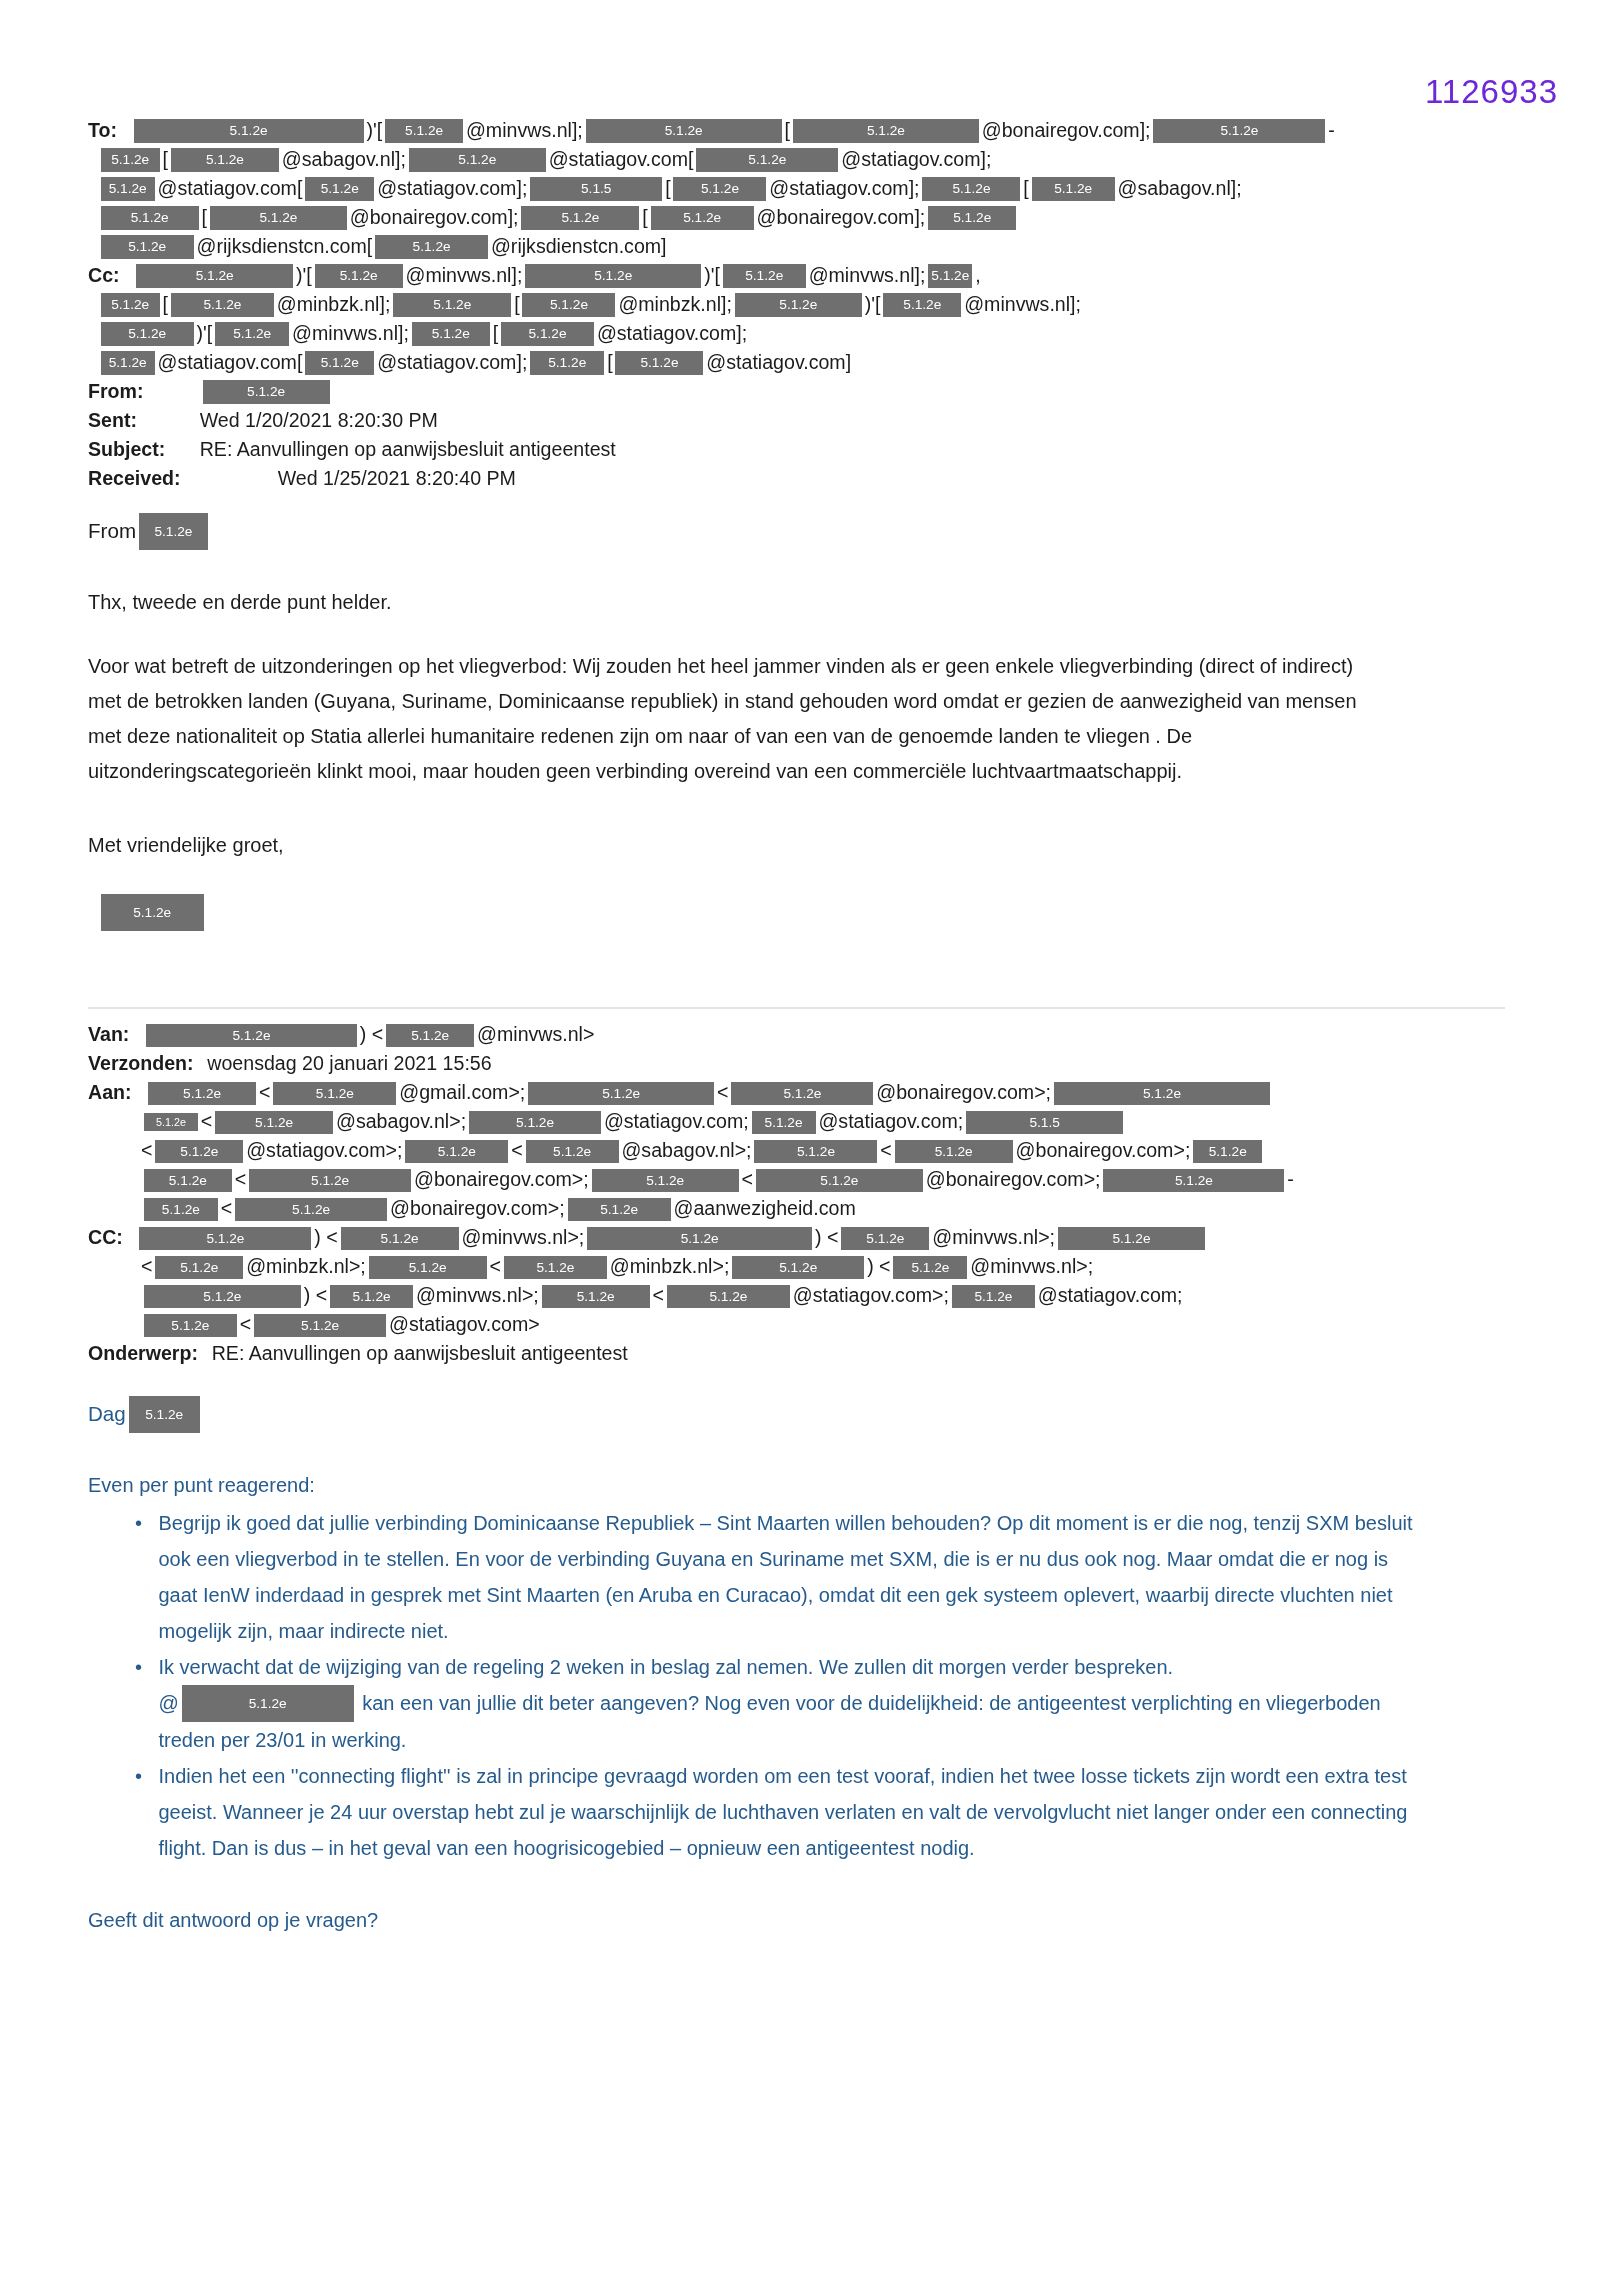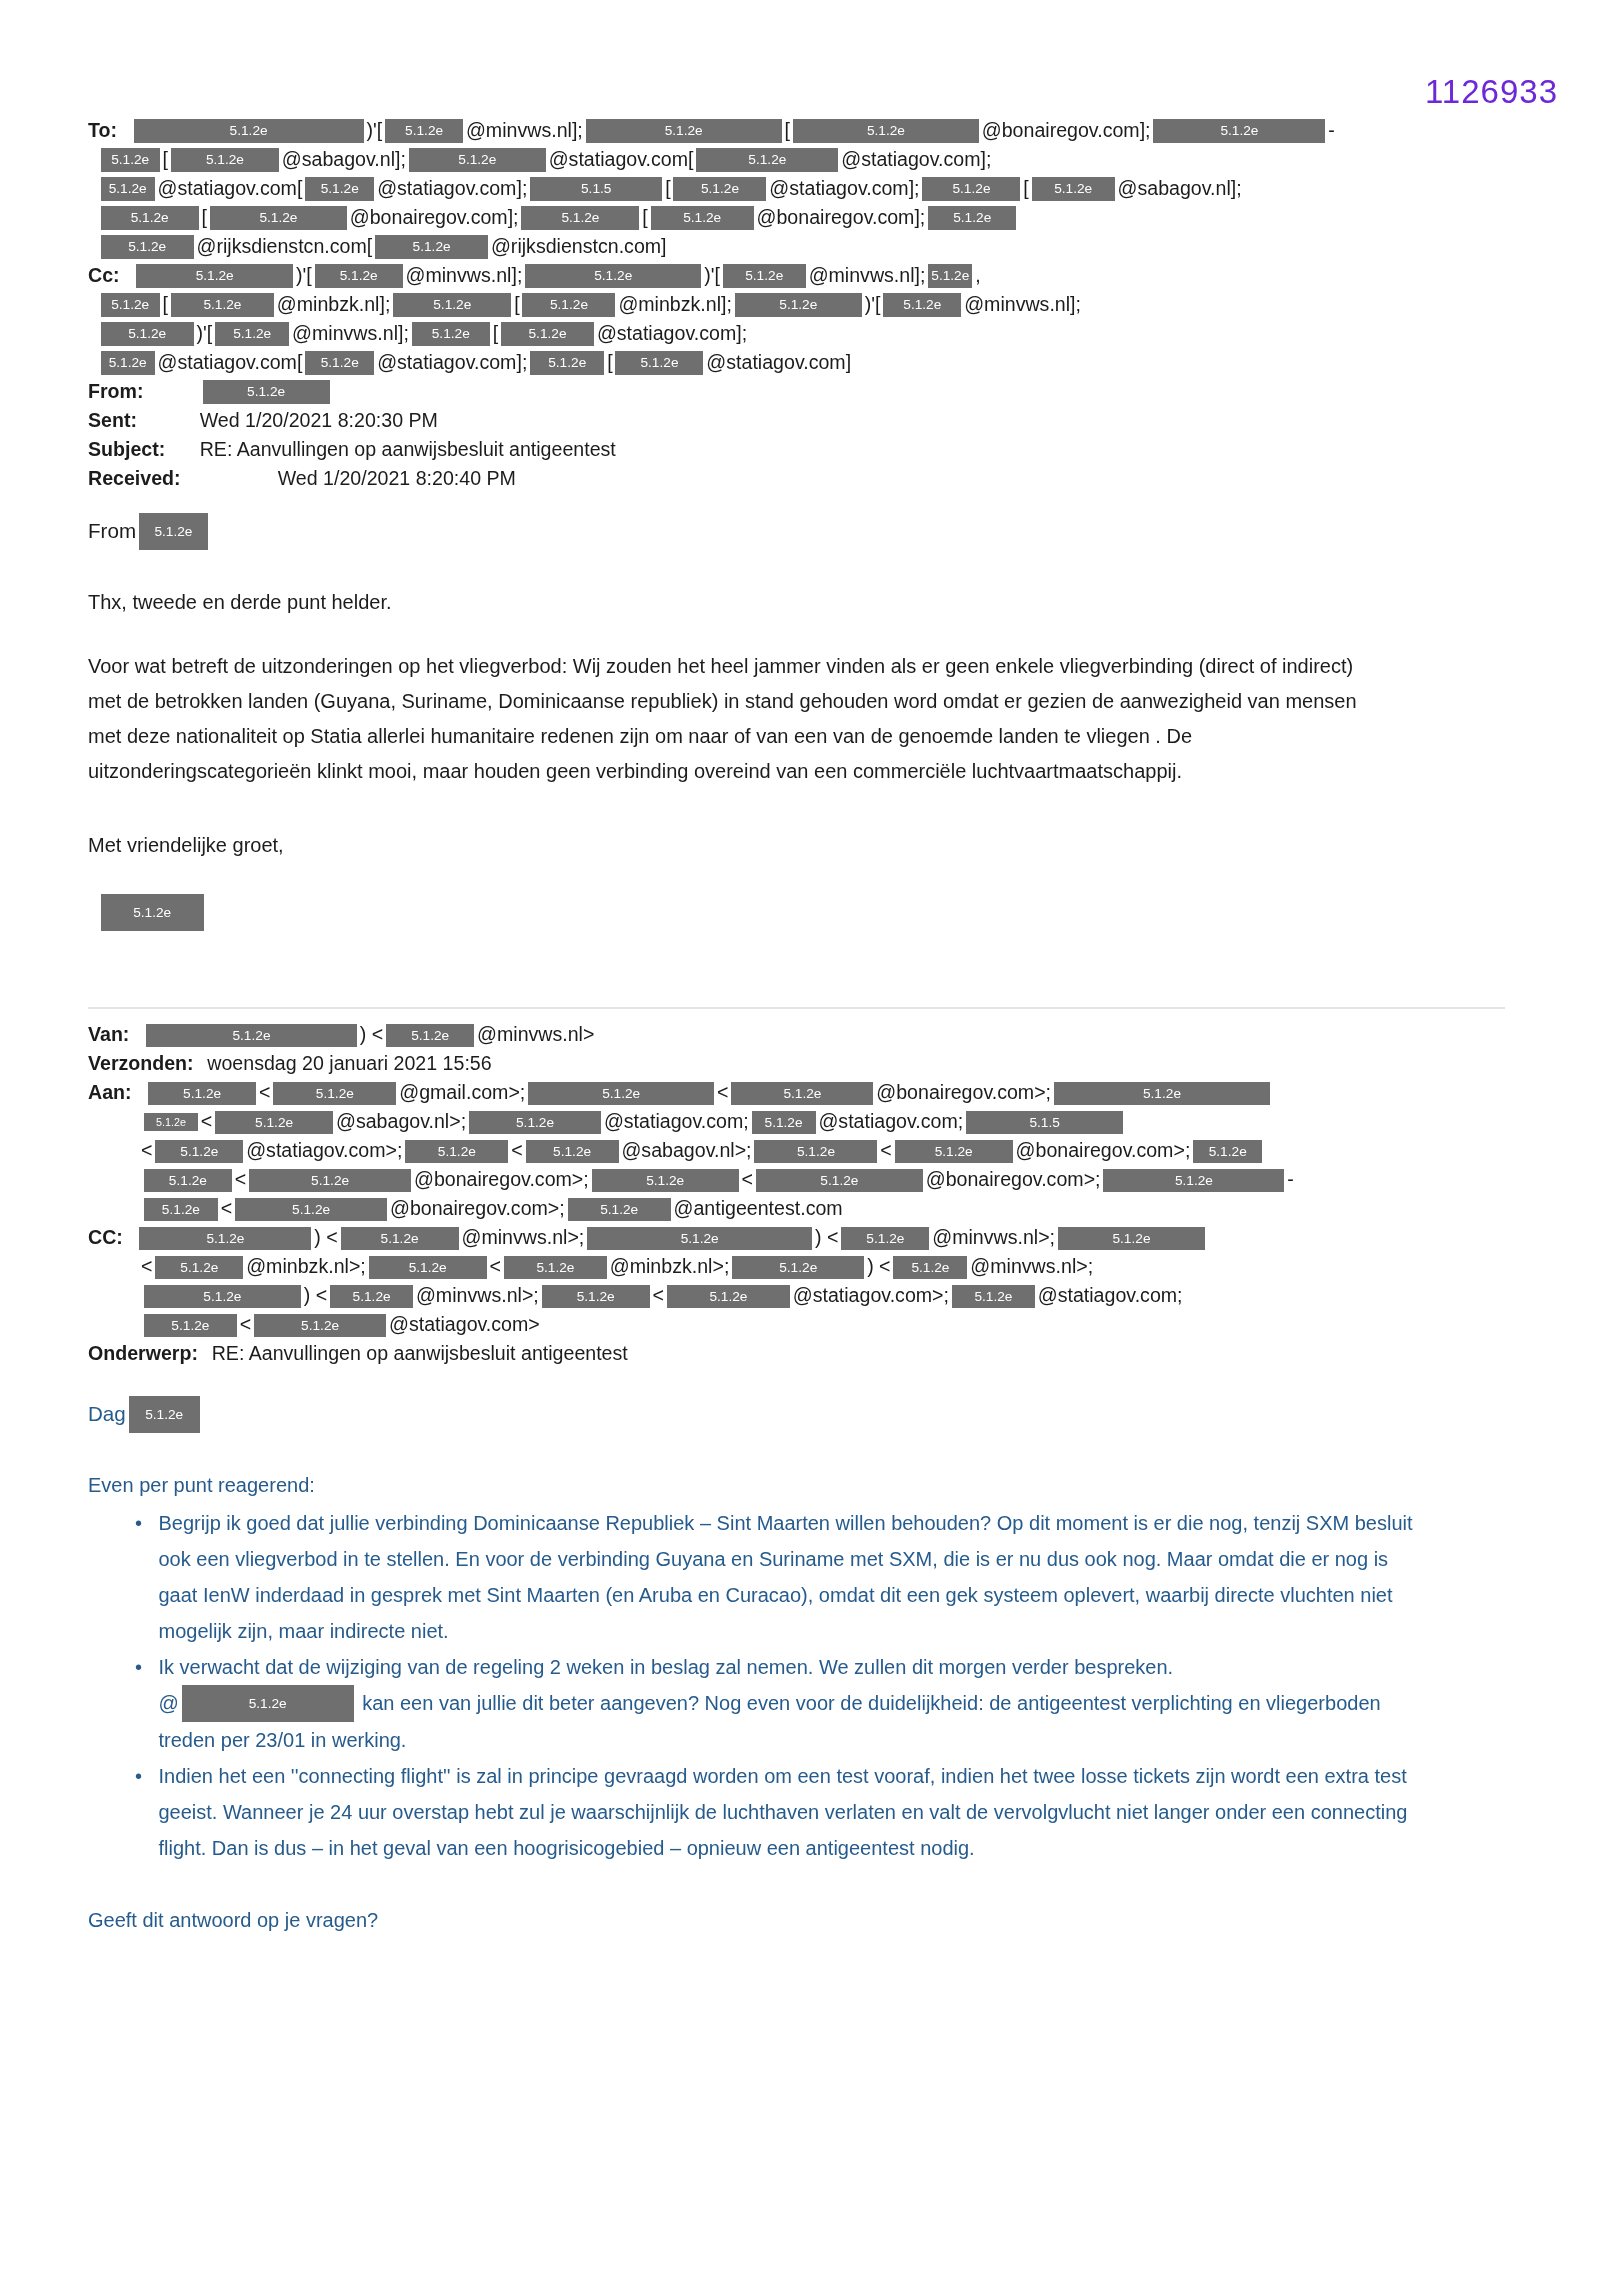--- a/index.html
+++ b/index.html
@@ -64,21 +64,21 @@
       <div class="hline cont"><span class="redact" style="width: 54px;">5.1.2e</span><span class="seg">@statiagov.com[</span><span class="redact" style="width: 69px;">5.1.2e</span><span class="seg">@statiagov.com];</span><span class="redact" style="width: 132px;">5.1.5</span><span class="seg">[</span><span class="redact" style="width: 93px;">5.1.2e</span><span class="seg">@statiagov.com];</span><span class="redact" style="width: 98px;">5.1.2e</span><span class="seg">[</span><span class="redact" style="width: 83px;">5.1.2e</span><span class="seg">@sabagov.nl];</span></div>
       <div class="hline cont"><span class="redact" style="width: 98px;">5.1.2e</span><span class="seg">[</span><span class="redact" style="width: 137px;">5.1.2e</span><span class="seg">@bonairegov.com];</span><span class="redact" style="width: 118px;">5.1.2e</span><span class="seg">[</span><span class="redact" style="width: 103px;">5.1.2e</span><span class="seg">@bonairegov.com];</span><span class="redact" style="width: 88px;">5.1.2e</span></div>
       <div class="hline cont"><span class="redact" style="width: 93px;">5.1.2e</span><span class="seg">@rijksdienstcn.com[</span><span class="redact" style="width: 113px;">5.1.2e</span><span class="seg">@rijksdienstcn.com]</span></div>
       <div class="hline"><span class="flabel">Cc:</span><span class="redact" style="width: 157px;">5.1.2e</span><span class="seg">)'[</span><span class="redact" style="width: 88px;">5.1.2e</span><span class="seg">@minvws.nl];</span><span class="redact" style="width: 176px;">5.1.2e</span><span class="seg">)'[</span><span class="redact" style="width: 83px;">5.1.2e</span><span class="seg">@minvws.nl];</span><span class="redact" style="width: 44px;">5.1.2e</span><span class="seg">,</span></div>
       <div class="hline cont"><span class="redact" style="width: 59px;">5.1.2e</span><span class="seg">[</span><span class="redact" style="width: 103px;">5.1.2e</span><span class="seg">@minbzk.nl];</span><span class="redact" style="width: 118px;">5.1.2e</span><span class="seg">[</span><span class="redact" style="width: 93px;">5.1.2e</span><span class="seg">@minbzk.nl];</span><span class="redact" style="width: 127px;">5.1.2e</span><span class="seg">)'[</span><span class="redact" style="width: 78px;">5.1.2e</span><span class="seg">@minvws.nl];</span></div>
       <div class="hline cont"><span class="redact" style="width: 93px;">5.1.2e</span><span class="seg">)'[</span><span class="redact" style="width: 74px;">5.1.2e</span><span class="seg">@minvws.nl];</span><span class="redact" style="width: 78px;">5.1.2e</span><span class="seg">[</span><span class="redact" style="width: 93px;">5.1.2e</span><span class="seg">@statiagov.com];</span></div>
       <div class="hline cont"><span class="redact" style="width: 54px;">5.1.2e</span><span class="seg">@statiagov.com[</span><span class="redact" style="width: 69px;">5.1.2e</span><span class="seg">@statiagov.com];</span><span class="redact" style="width: 74px;">5.1.2e</span><span class="seg">[</span><span class="redact" style="width: 88px;">5.1.2e</span><span class="seg">@statiagov.com]</span></div>
       <div class="hline"><span class="flabel" style="min-width: 98px;">From:</span><span class="redact" style="width: 127px;">5.1.2e</span></div>
       <div class="hline"><span class="flabel" style="min-width: 98px;">Sent:</span><span class="seg">Wed 1/20/2021 8:20:30 PM</span></div>
       <div class="hline"><span class="flabel" style="min-width: 98px;">Subject:</span><span class="seg">RE: Aanvullingen op aanwijsbesluit antigeentest</span></div>
-      <div class="hline"><span class="flabel" style="min-width: 98px;">Received:</span><span style="display: inline-block; width: 78px;"></span><span class="seg">Wed 1/20/2021 8:20:40 PM</span></div>
+      <div class="hline"><span class="flabel" style="min-width: 98px;">Received:</span><span style="display: inline-block; width: 78px;"></span><span class="seg">Wed 1/25/2021 8:20:40 PM</span></div>
     </div>
 
   <div class="greeting"><span class="seg">From</span><span class="redact tall" style="width: 69px;">5.1.2e</span></div>
 
   <div class="para mt-thx">Thx, tweede en derde punt helder.</div>
 
   <div class="para mt-para">Voor wat betreft de uitzonderingen op het vliegverbod: Wij zouden het heel jammer vinden als er geen enkele vliegverbinding (direct of indirect) met de betrokken landen  (Guyana, Suriname, Dominicaanse republiek) in stand gehouden word omdat er gezien de aanwezigheid van mensen met deze nationaliteit op Statia allerlei humanitaire redenen zijn om naar of van een van de genoemde landen te vliegen .  De uitzonderingscategorieën klinkt mooi, maar houden geen verbinding overeind van een commerciële luchtvaartmaatschappij.</div>
 
   <div class="signoff">Met vriendelijke groet,</div>
 
@@ -86,21 +86,21 @@
 
   <div class="divider"></div>
 
   <div class="quoted">
       <div class="hline"><span class="flabel">Van:</span><span class="redact" style="width: 211px;">5.1.2e</span><span class="seg">) &lt;</span><span class="redact" style="width: 88px;">5.1.2e</span><span class="seg">@minvws.nl&gt;</span></div>
       <div class="hline"><span class="flabel">Verzonden:</span><span class="seg">woensdag 20 januari 2021 15:56</span></div>
       <div class="hline"><span class="flabel">Aan:</span><span class="redact" style="width: 108px;">5.1.2e</span><span class="seg">&lt;</span><span class="redact" style="width: 123px;">5.1.2e</span><span class="seg">@gmail.com&gt;;</span><span class="redact" style="width: 186px;">5.1.2e</span><span class="seg">&lt;</span><span class="redact" style="width: 142px;">5.1.2e</span><span class="seg">@bonairegov.com&gt;;</span><span class="redact" style="width: 216px;">5.1.2e</span></div>
       <div class="hline cont"><span class="redact sm" style="width: 54px;">5.1.2e</span><span class="seg">&lt;</span><span class="redact" style="width: 118px;">5.1.2e</span><span class="seg">@sabagov.nl&gt;;</span><span class="redact" style="width: 132px;">5.1.2e</span><span class="seg">@statiagov.com;</span><span class="redact" style="width: 64px;">5.1.2e</span><span class="seg">@statiagov.com;</span><span class="redact" style="width: 157px;">5.1.5</span></div>
       <div class="hline cont"><span class="seg">&lt;</span><span class="redact" style="width: 88px;">5.1.2e</span><span class="seg">@statiagov.com&gt;;</span><span class="redact" style="width: 103px;">5.1.2e</span><span class="seg">&lt;</span><span class="redact" style="width: 93px;">5.1.2e</span><span class="seg">@sabagov.nl&gt;;</span><span class="redact" style="width: 123px;">5.1.2e</span><span class="seg">&lt;</span><span class="redact" style="width: 118px;">5.1.2e</span><span class="seg">@bonairegov.com&gt;;</span><span class="redact" style="width: 69px;">5.1.2e</span></div>
       <div class="hline cont"><span class="redact" style="width: 88px;">5.1.2e</span><span class="seg">&lt;</span><span class="redact" style="width: 162px;">5.1.2e</span><span class="seg">@bonairegov.com&gt;;</span><span class="redact" style="width: 147px;">5.1.2e</span><span class="seg">&lt;</span><span class="redact" style="width: 167px;">5.1.2e</span><span class="seg">@bonairegov.com&gt;;</span><span class="redact" style="width: 181px;">5.1.2e</span><span class="seg">-</span></div>
-      <div class="hline cont"><span class="redact" style="width: 74px;">5.1.2e</span><span class="seg">&lt;</span><span class="redact" style="width: 152px;">5.1.2e</span><span class="seg">@bonairegov.com&gt;;</span><span class="redact" style="width: 103px;">5.1.2e</span><span class="seg">@antigeentest.com</span></div>
+      <div class="hline cont"><span class="redact" style="width: 74px;">5.1.2e</span><span class="seg">&lt;</span><span class="redact" style="width: 152px;">5.1.2e</span><span class="seg">@bonairegov.com&gt;;</span><span class="redact" style="width: 103px;">5.1.2e</span><span class="seg">@aanwezigheid.com</span></div>
       <div class="hline"><span class="flabel">CC:</span><span class="redact" style="width: 172px;">5.1.2e</span><span class="seg">) &lt;</span><span class="redact" style="width: 118px;">5.1.2e</span><span class="seg">@minvws.nl&gt;;</span><span class="redact" style="width: 225px;">5.1.2e</span><span class="seg">) &lt;</span><span class="redact" style="width: 88px;">5.1.2e</span><span class="seg">@minvws.nl&gt;;</span><span class="redact" style="width: 147px;">5.1.2e</span></div>
       <div class="hline cont"><span class="seg">&lt;</span><span class="redact" style="width: 88px;">5.1.2e</span><span class="seg">@minbzk.nl&gt;;</span><span class="redact" style="width: 118px;">5.1.2e</span><span class="seg">&lt;</span><span class="redact" style="width: 103px;">5.1.2e</span><span class="seg">@minbzk.nl&gt;;</span><span class="redact" style="width: 132px;">5.1.2e</span><span class="seg">) &lt;</span><span class="redact" style="width: 74px;">5.1.2e</span><span class="seg">@minvws.nl&gt;;</span></div>
       <div class="hline cont"><span class="redact" style="width: 157px;">5.1.2e</span><span class="seg">) &lt;</span><span class="redact" style="width: 83px;">5.1.2e</span><span class="seg">@minvws.nl&gt;;</span><span class="redact" style="width: 108px;">5.1.2e</span><span class="seg">&lt;</span><span class="redact" style="width: 123px;">5.1.2e</span><span class="seg">@statiagov.com&gt;;</span><span class="redact" style="width: 83px;">5.1.2e</span><span class="seg">@statiagov.com;</span></div>
       <div class="hline cont"><span class="redact" style="width: 93px;">5.1.2e</span><span class="seg">&lt;</span><span class="redact" style="width: 132px;">5.1.2e</span><span class="seg">@statiagov.com&gt;</span></div>
       <div class="hline"><span class="flabel">Onderwerp:</span><span class="seg">RE: Aanvullingen op aanwijsbesluit antigeentest</span></div>
     </div>
 
   <div class="reply">
     <div class="greeting"><span class="seg">Dag</span><span class="redact tall" style="width: 71px;">5.1.2e</span></div>
     <div class="reply-intro">Even per punt reagerend:</div>

